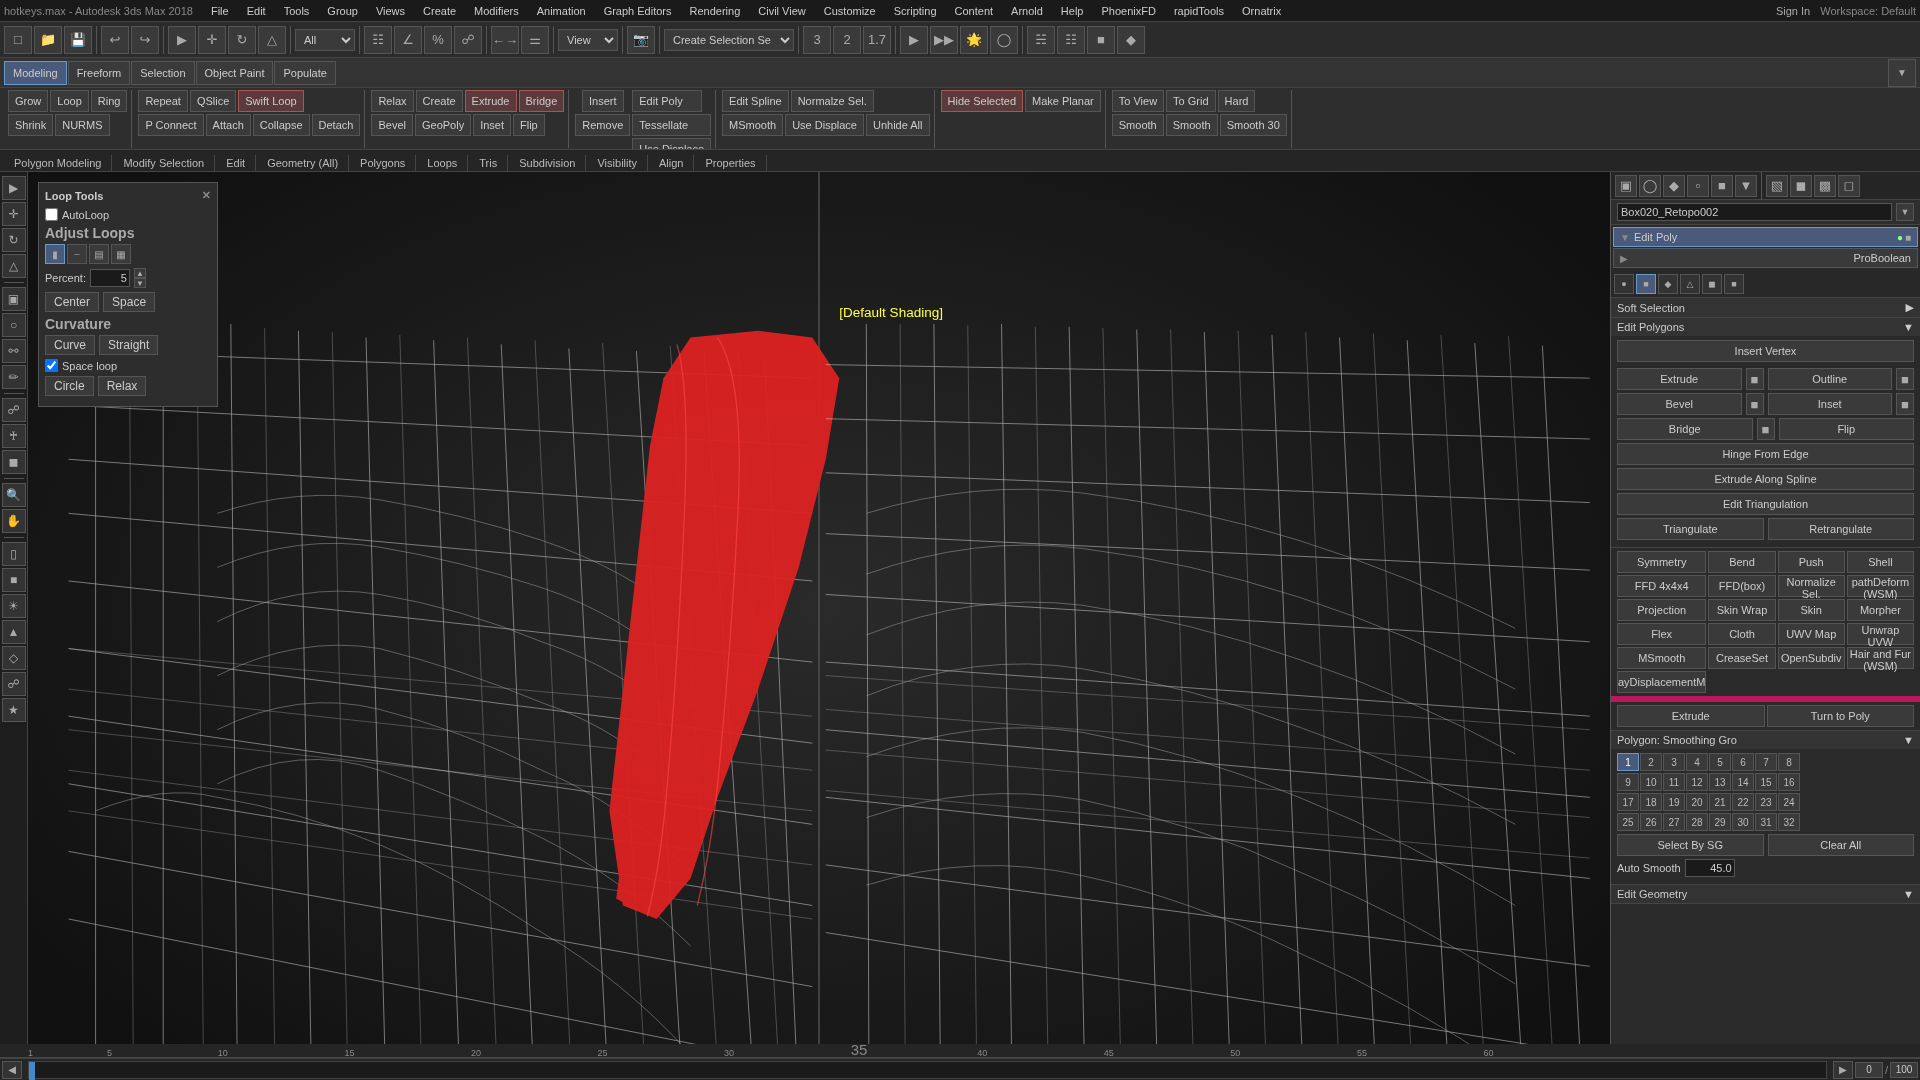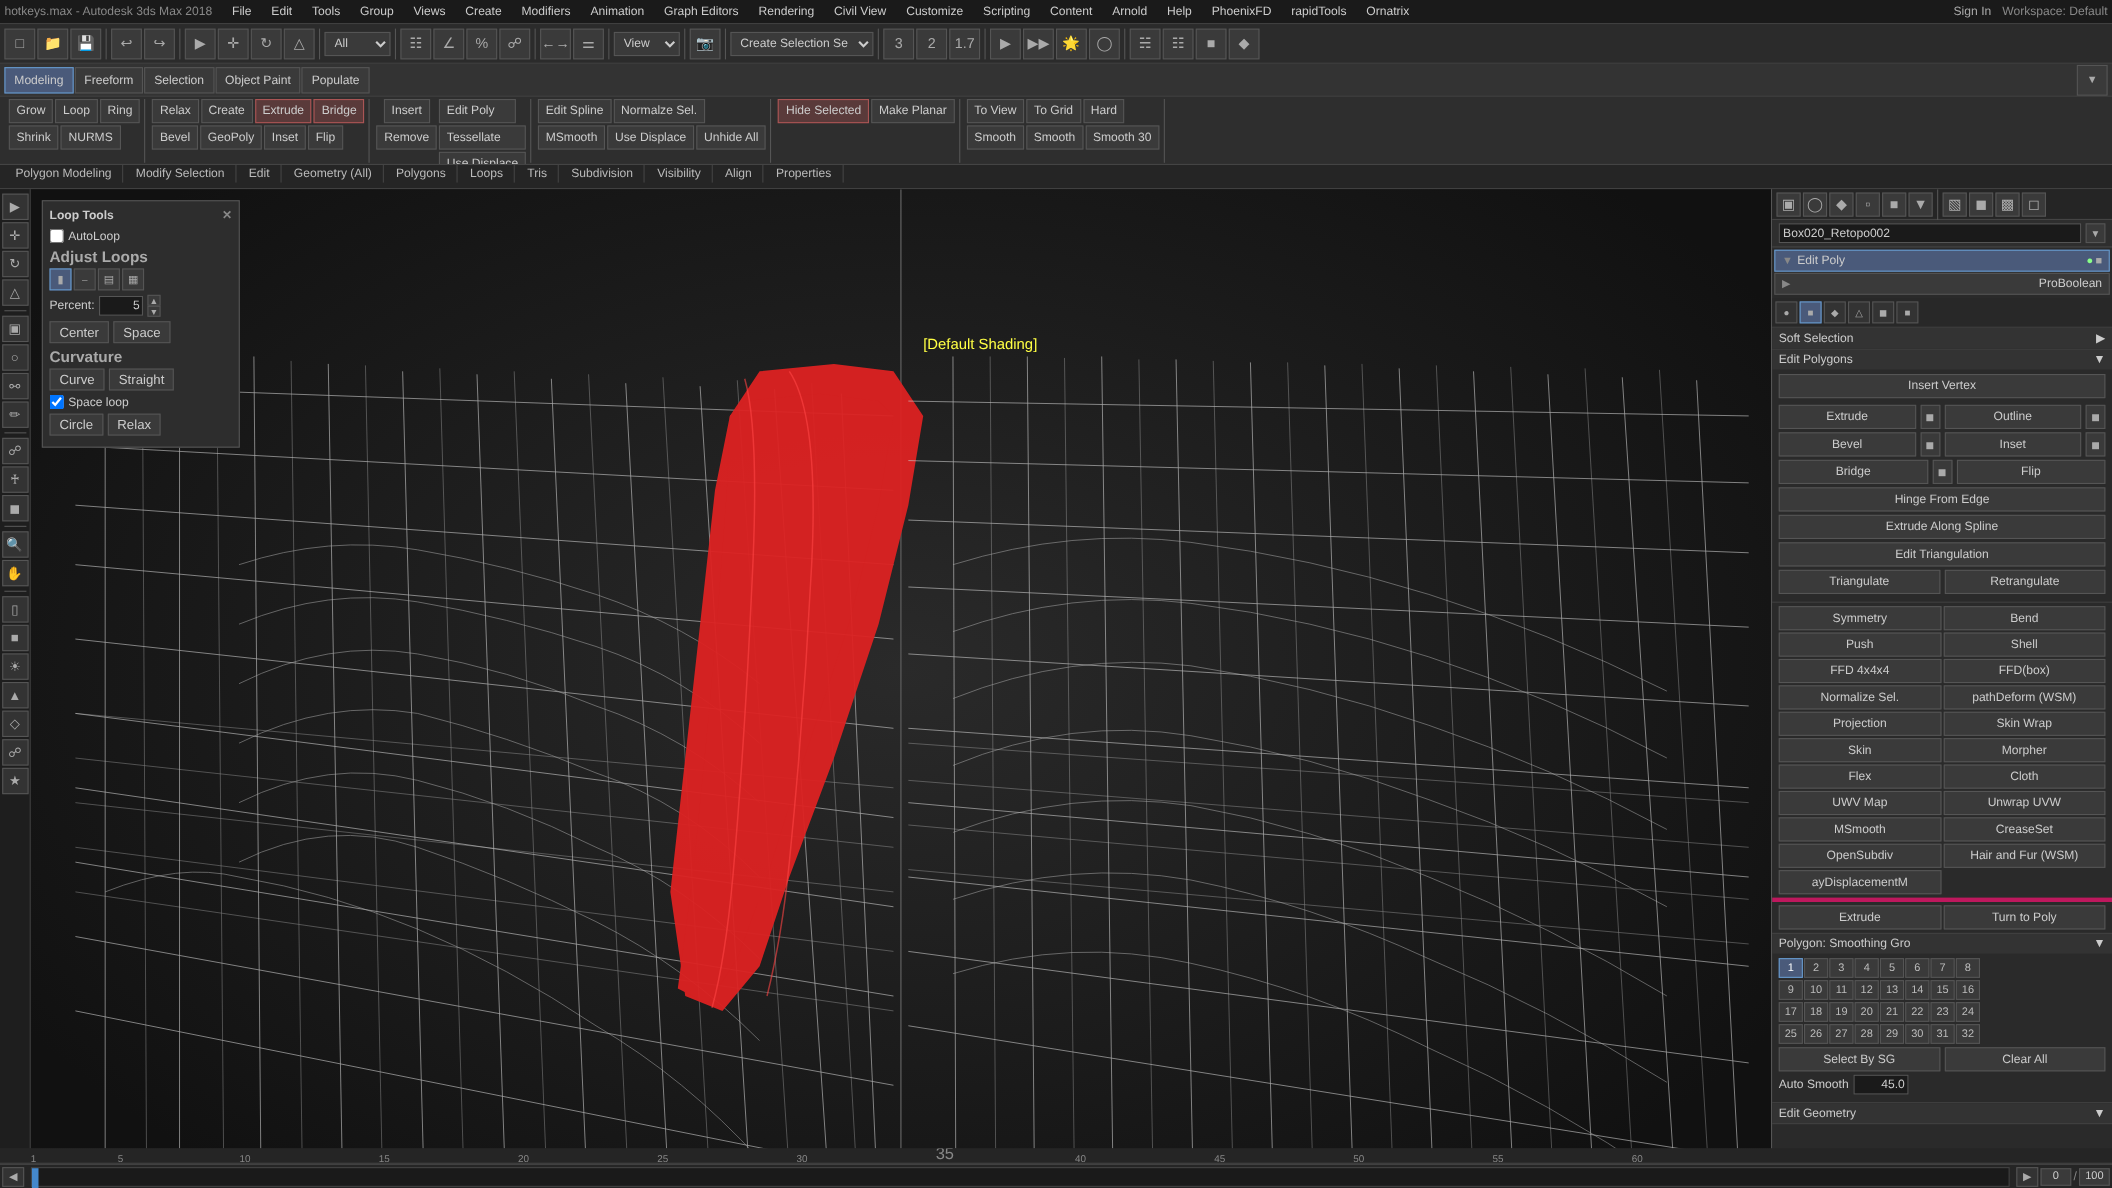--- a/index.html
+++ b/index.html
@@ -18,21 +18,21 @@
     .mod-btn { padding: 2px 8px; height: 24px; background: #3a3a3a; border: 1px solid #555; color: #ccc; cursor: pointer; font-size: 11px; white-space: nowrap; }
     .mod-btn.active { background: #4a5a7a; border-color: #6699cc; }
     
     #poly-toolbar { display: flex; align-items: center; height: 62px; padding: 2px 4px; background: #2e2e2e; border-bottom: 1px solid #444; flex-wrap: wrap; gap: 2px; overflow: hidden; }
     .poly-group { display: flex; flex-direction: column; border-right: 1px solid #555; padding: 0 4px; height: 58px; justify-content: flex-start; align-items: flex-start; }
     .poly-group-btns { display: flex; gap: 2px; flex-wrap: wrap; }
     .poly-btn { height: 22px; padding: 0 6px; background: #3a3a3a; border: 1px solid #555; color: #ccc; cursor: pointer; font-size: 11px; white-space: nowrap; display: flex; align-items: center; gap: 2px; }
     .poly-btn.highlighted { background: #5a3a3a; border-color: #aa5555; }
     
     
-    #cat-bar { display: flex; align-items: flex-start; height: 22px; background: #252525; border-bottom: 1px solid #444; padding: 0 4px; gap: 1px; }
+    #cat-bar { display: flex; align-items: flex-end; height: 22px; background: #252525; border-bottom: 1px solid #444; padding: 0 4px; gap: 1px; }
     .cat-item { padding: 2px 10px; color: #bbb; cursor: pointer; font-size: 11px; border-right: 1px solid #444; }
     
     
     #main-layout { display: flex; height: calc(1080px - 22px - 36px - 30px - 62px - 22px - 36px); }
     
     
     #left-toolbar { width: 28px; background: #1e1e1e; border-right: 1px solid #444; display: flex; flex-direction: column; align-items: center; padding: 4px 2px; gap: 2px; }
     .left-btn { width: 24px; height: 24px; background: #333; border: 1px solid #555; color: #aaa; cursor: pointer; display: flex; align-items: center; justify-content: center; font-size: 12px; }
     .left-separator { width: 20px; height: 1px; background: #555; margin: 2px 0; }
     
@@ -197,20 +197,37 @@
           <button class="poly-btn">Ring</button>
         </div>
         <div style="display:flex;gap:2px;">
           <button class="poly-btn">Shrink</button>
           <button class="poly-btn">NURMS</button>
         </div>
       </div>
     </div>
   </div>
 
+  <div class="poly-group">
+    <div class="poly-group-btns">
+      <div style="display:flex;flex-direction:column;gap:2px;">
+        <div style="display:flex;gap:2px;">
+          <button class="poly-btn">Repeat</button>
+          <button class="poly-btn">QSlice</button>
+          <button class="poly-btn highlighted">Swift Loop</button>
+        </div>
+        <div style="display:flex;gap:2px;">
+          <button class="poly-btn">P Connect</button>
+          <button class="poly-btn">Attach</button>
+          <button class="poly-btn">Collapse</button>
+          <button class="poly-btn">Detach</button>
+        </div>
+      </div>
+    </div>
+  </div>
 
   <div class="poly-group">
     <div class="poly-group-btns">
       <div style="display:flex;flex-direction:column;gap:2px;">
         <div style="display:flex;gap:2px;">
           <button class="poly-btn">Relax</button>
           <button class="poly-btn">Create</button>
           <button class="poly-btn highlighted">Extrude</button>
           <button class="poly-btn highlighted">Bridge</button>
         </div>
@@ -599,21 +616,21 @@
         <div class="rp-row">
           <button class="rp-btn" style="flex:2;">Edit Triangulation</button>
         </div>
         <div class="rp-row">
           <button class="rp-btn">Triangulate</button>
           <button class="rp-btn">Retrangulate</button>
         </div>
       </div>
     </div>
 
-    <div style="display:grid;grid-template-columns:1fr 1fr;gap:2px;padding:3px 6px;border-bottom:4px solid #be185d;background:#2a2a2a;">
+    <div style="display:grid;grid-template-columns:1fr 1fr 1fr 1fr;gap:2px;padding:3px 6px;border-bottom:6px solid #be185d;background:#2a2a2a;">
       <button class="rp-btn">Symmetry</button>
       <button class="rp-btn">Bend</button>
       <button class="rp-btn">Push</button>
       <button class="rp-btn">Shell</button>
       <button class="rp-btn">FFD 4x4x4</button>
       <button class="rp-btn">FFD(box)</button>
       <button class="rp-btn">Normalize Sel.</button>
       <button class="rp-btn">pathDeform (WSM)</button>
       <button class="rp-btn">Projection</button>
       <button class="rp-btn">Skin Wrap</button>

